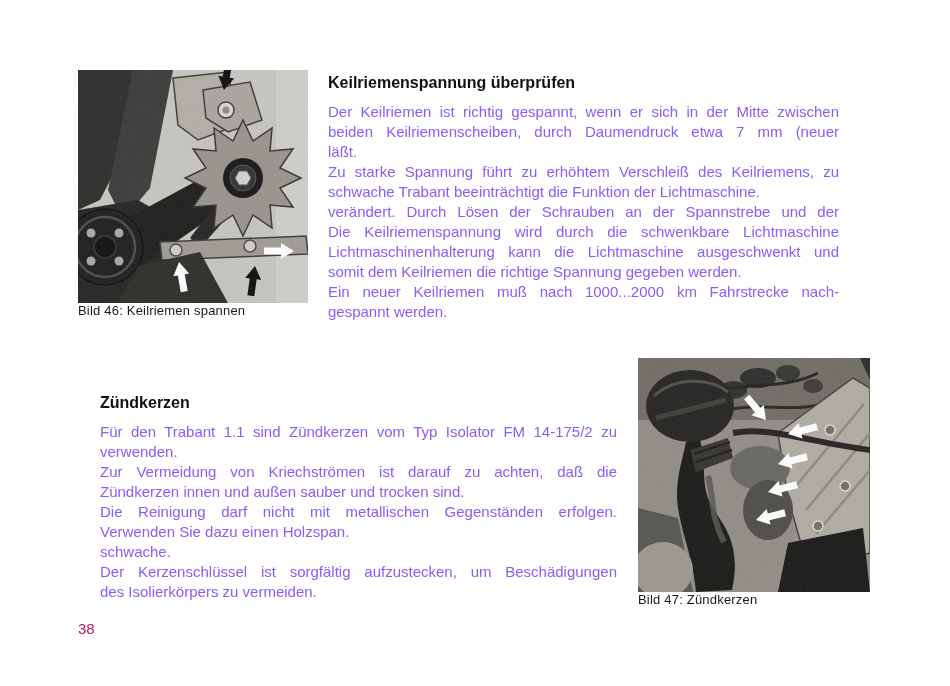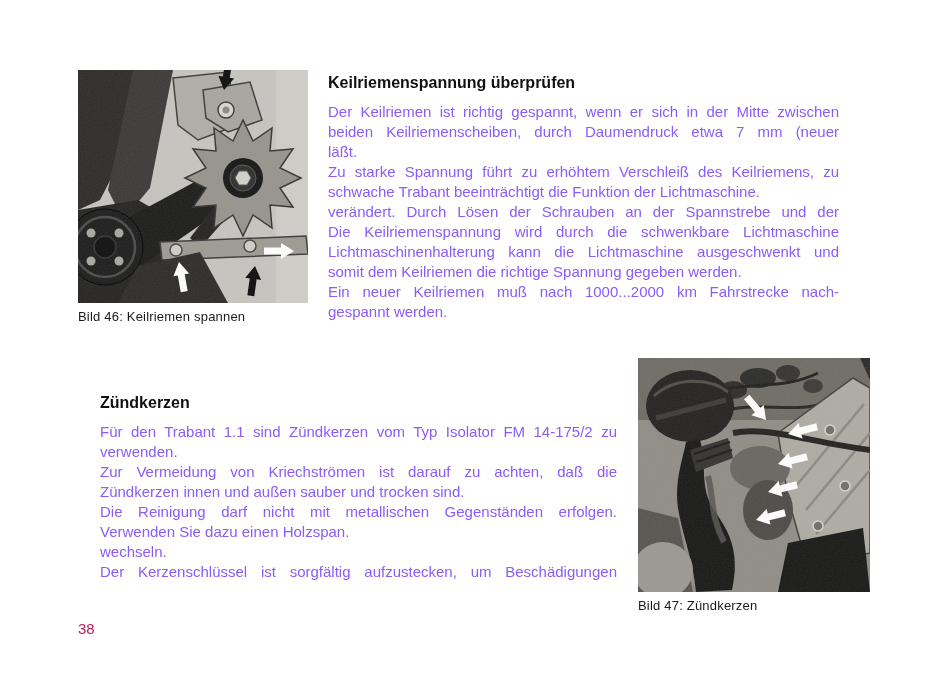--- a/index.html
+++ b/index.html
@@ -2,21 +2,21 @@
 <html><head>
 <meta charset="utf-8">
 <style>
   html,body { margin:0; padding:0; background:#e9e9e9; }
   .page {
     position:relative; width:950px; height:686px; background:#ffffff;
     font-family:"Liberation Sans", sans-serif; color:#161616; overflow:hidden;
   }
   .fig { position:absolute; margin:0; }
   .fig svg { display:block; }
-  .fig figcaption { font-size:13px; color:#1a1a1a; margin-top:6px; letter-spacing:0.2px; }
+  .fig figcaption { font-size:13px; color:#1a1a1a; letter-spacing:0.2px; }
   .fig46 { left:78px; top:70px; }
   .fig47 { left:638px; top:358px; }
   .sec { position:absolute; }
   .sec1 { left:328px; top:66px; width:511px;margin-top:8px; }
   .sec2 { left:100px; top:394px; width:517px; }
   .sec h2 { font-size:16px; margin:0 0 10px 0; font-weight:bold; color:#111; }
   .line { font-size:15px; line-height:20px; color:#8b5cf6; }
   .jl { text-align:justify; text-align-last:justify; }
   .ll { text-align:left; }
   .pageno { position:absolute; left:78px; top:620px; font-size:15px; color:#be185d; }
@@ -104,22 +104,23 @@
 
   <section class="sec sec2">
     <h2>Zündkerzen</h2>
     <div class="body">
         <div class="line jl">Für den Trabant 1.1 sind Zündkerzen vom Typ Isolator FM 14-175/2 zu</div>
         <div class="line ll">verwenden.</div>
         <div class="line jl">Zur Vermeidung von Kriechströmen ist darauf zu achten, daß die</div>
         <div class="line ll">Zündkerzen innen und außen sauber und trocken sind.</div>
         <div class="line jl">Die Reinigung darf nicht mit metallischen Gegenständen erfolgen.</div>
         <div class="line ll">Verwenden Sie dazu einen Holzspan.</div>
-        <div class="line ll">wechseln.</div>
+        <div class="line ll">schwache.</div>
         <div class="line jl">Der Kerzenschlüssel ist sorgfältig aufzustecken, um Beschädigungen</div>
+        <div class="line ll">des Isolierkörpers zu vermeiden.</div>
       </div>
   </section>
 
   <figure class="fig fig47">
     <svg width="232" height="234" viewBox="0 0 232 234">
       <rect x="0" y="0" width="232" height="234" fill="#8f8c85"></rect>
 
       <rect x="0" y="0" width="232" height="62" fill="#6e6b64"></rect>
       <ellipse cx="120" cy="20" rx="18" ry="10" fill="#2a2a28"></ellipse>
       <ellipse cx="150" cy="15" rx="12" ry="8" fill="#34322f"></ellipse>

